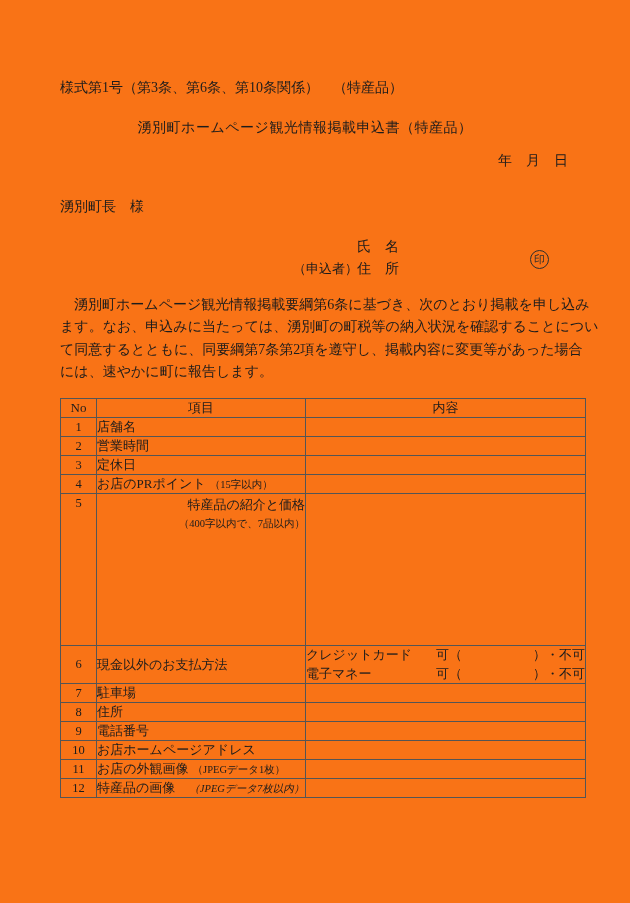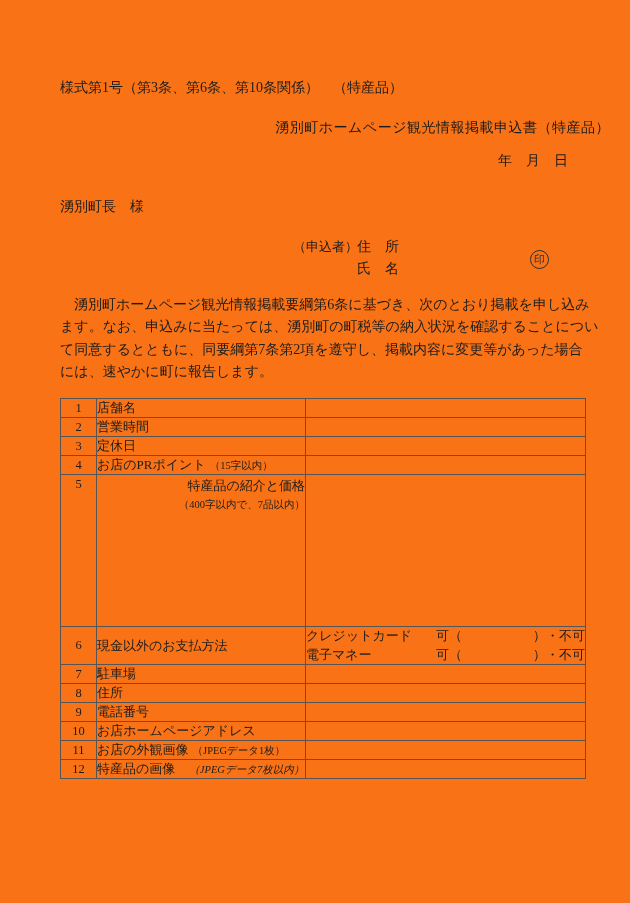--- a/index.html
+++ b/index.html
@@ -17,21 +17,21 @@
     left: 60px;
     top: 79px;
     font-size: 14px;
     white-space: pre;
   }
   .doc-title {
     position: absolute;
     left: 0;
     width: 610px;
     top: 119px;
-    text-align: right;
+    text-align: center;
     font-size: 14px;
     letter-spacing: 0.5px;
   }
   .date-line {
     position: absolute;
     right: 62px;
     top: 152px;
     font-size: 14px;
     white-space: pre;
   }
@@ -125,24 +125,24 @@
   <div class="form-number">様式第1号（第3条、第6条、第10条関係）　（特産品）</div>
 
   <div class="doc-title">湧別町ホームページ観光情報掲載申込書（特産品）</div>
 
   <div class="date-line">年　月　日</div>
 
   <div class="addressee">湧別町長　様</div>
 
   <div class="applicant-block">
     <div class="app-line">
-      <span class="app-prefix">（申込者）</span><span class="app-label">住　所</span>
+      <span class="app-prefix"></span><span class="app-label">氏　名</span>
     </div>
     <div class="app-line">
-      <span class="app-prefix"></span><span class="app-label">氏　名</span>
+      <span class="app-prefix">（申込者）</span><span class="app-label">住　所</span>
     </div>
   </div>
 
   <span class="seal">
       <span>印</span>
     </span>
 
   <div class="body-paragraph">
     <div>　湧別町ホームページ観光情報掲載要綱第6条に基づき、次のとおり掲載を申し込み</div>
     <div>ます。なお、申込みに当たっては、湧別町の町税等の納入状況を確認することについ</div>
@@ -150,20 +150,25 @@
     <div>には、速やかに町に報告します。</div>
   </div>
 
   <table class="form-table">
     <colgroup>
       <col style="width:36px">
       <col style="width:209px">
       <col style="width:280px">
     </colgroup>
     <tbody>
+      <tr class="h-normal">
+        <th>No</th>
+        <th>項目</th>
+        <th>内容</th>
+      </tr>
 
       <tr class="h-normal">
         <td class="no-cell">1</td>
         <td class="item-cell">店舗名</td>
         <td class="content-cell"></td>
       </tr>
 
       <tr class="h-normal">
         <td class="no-cell">2</td>
         <td class="item-cell">営業時間</td>

